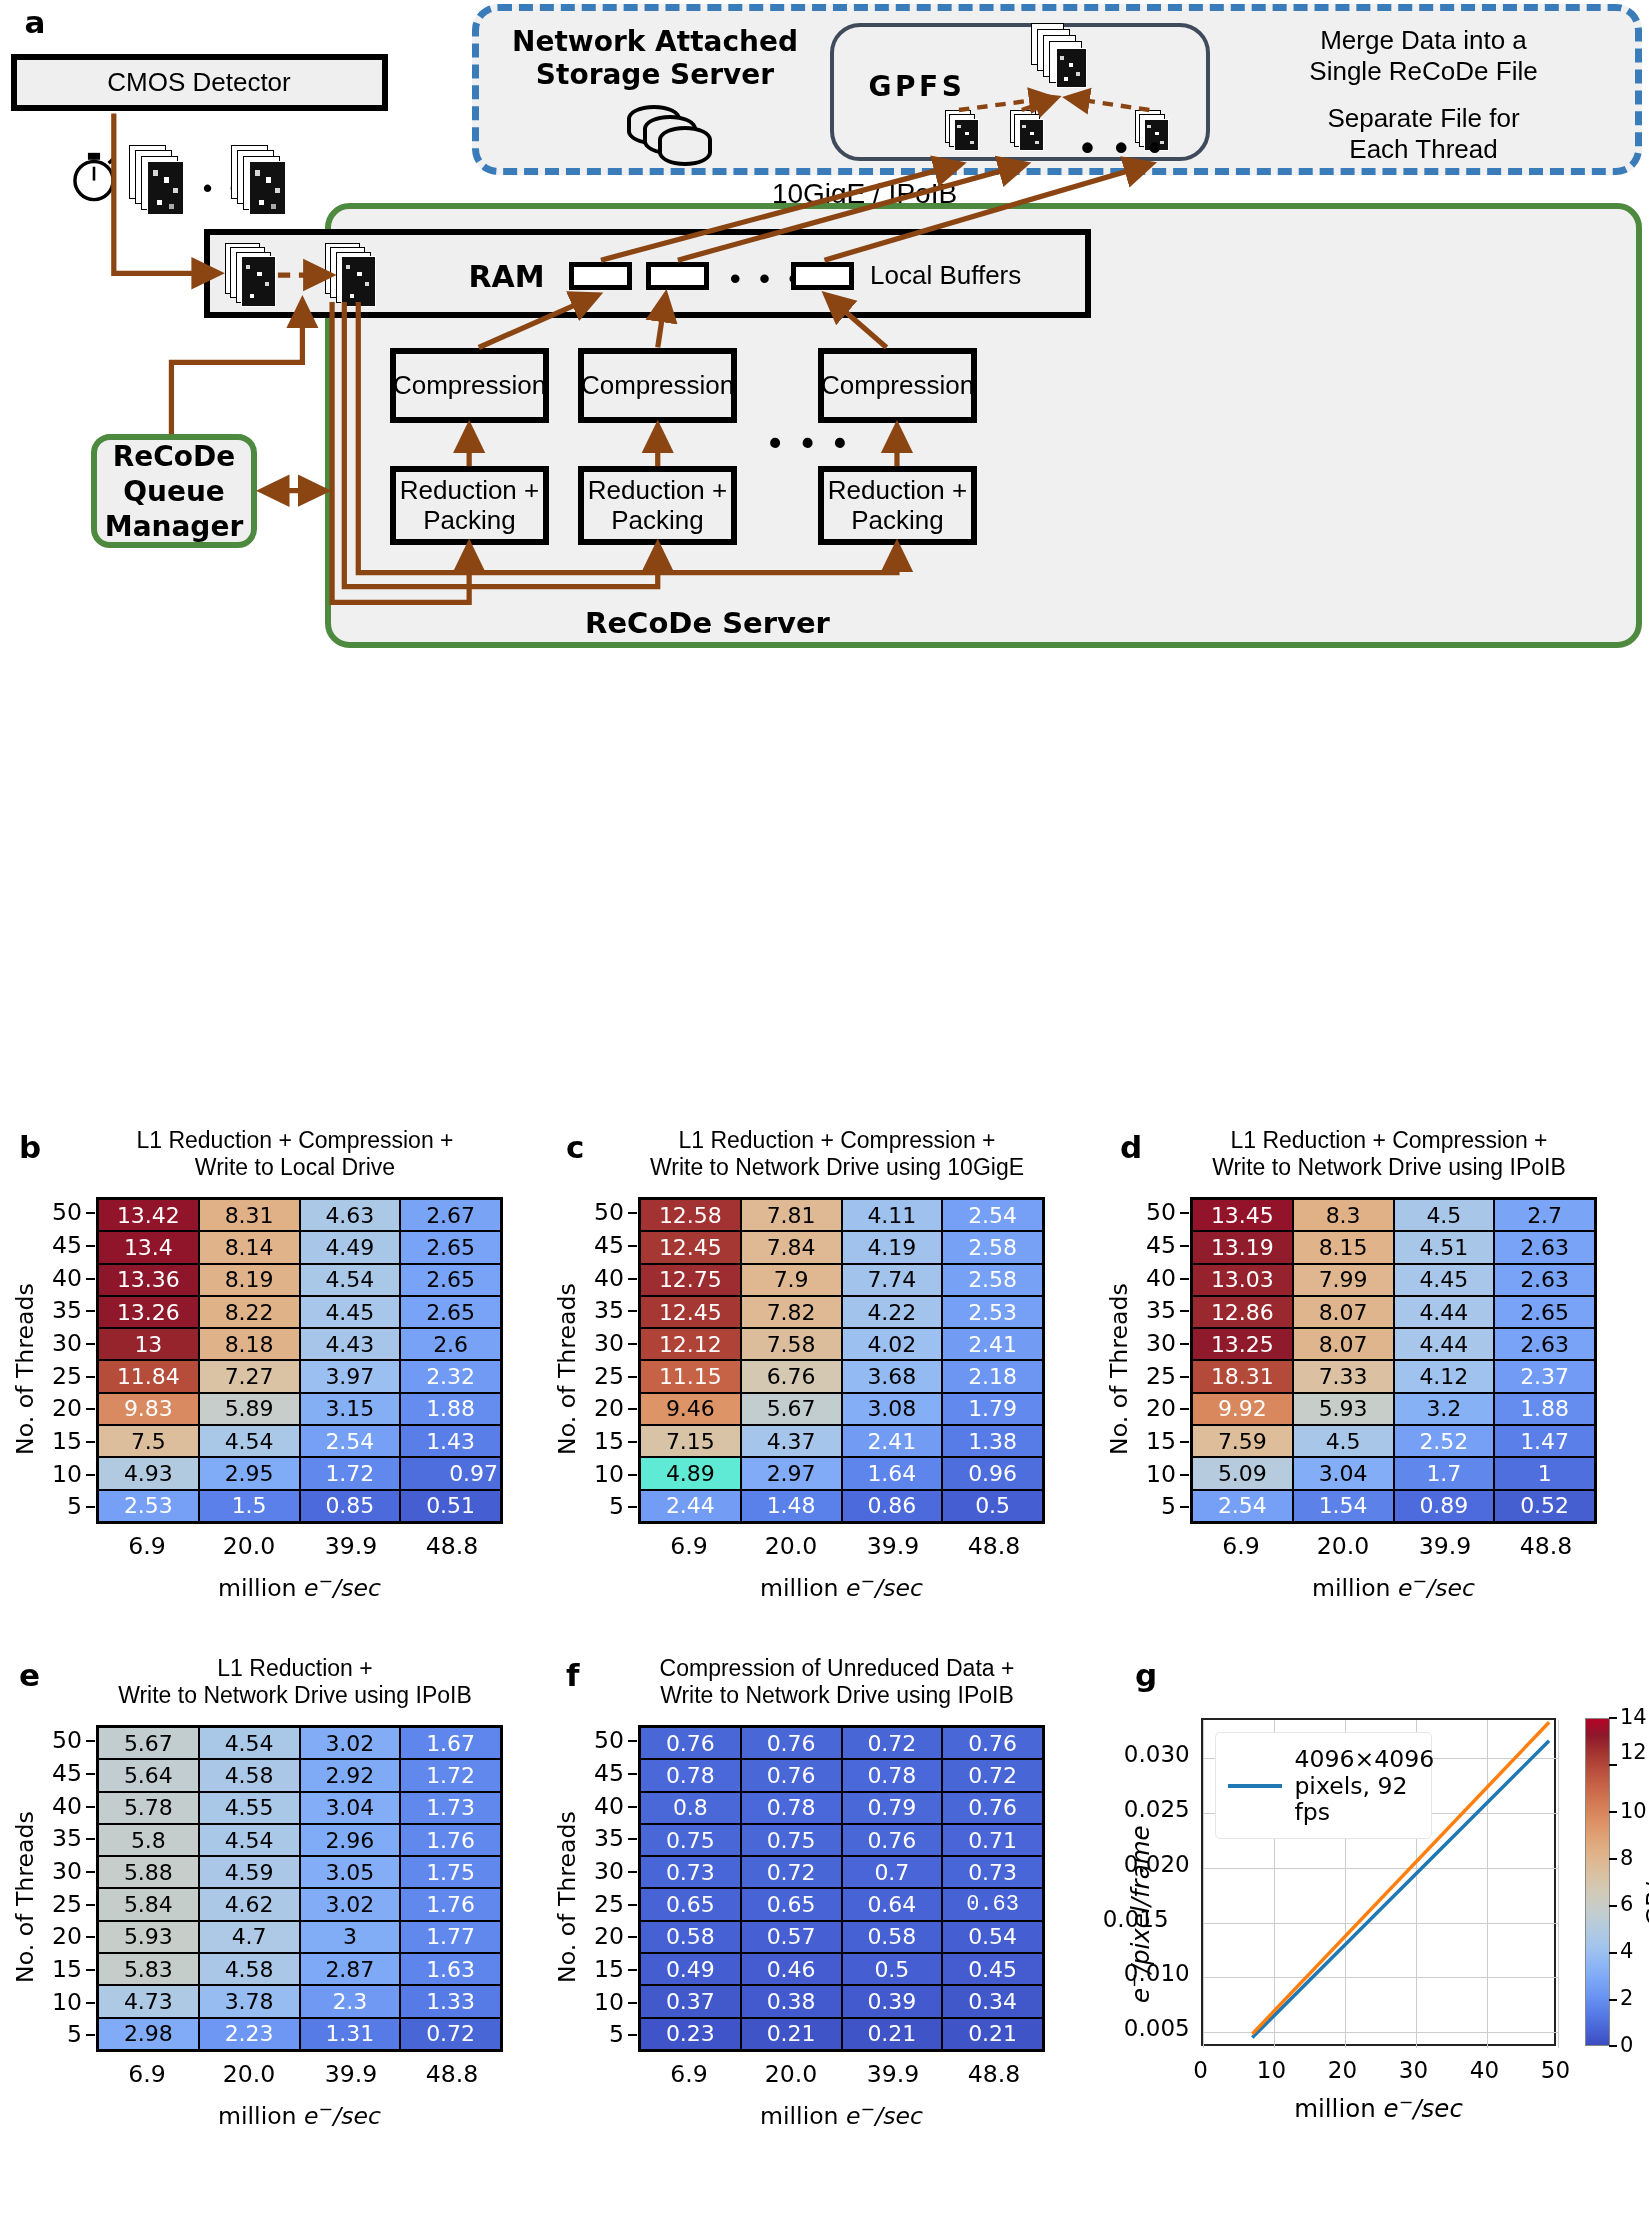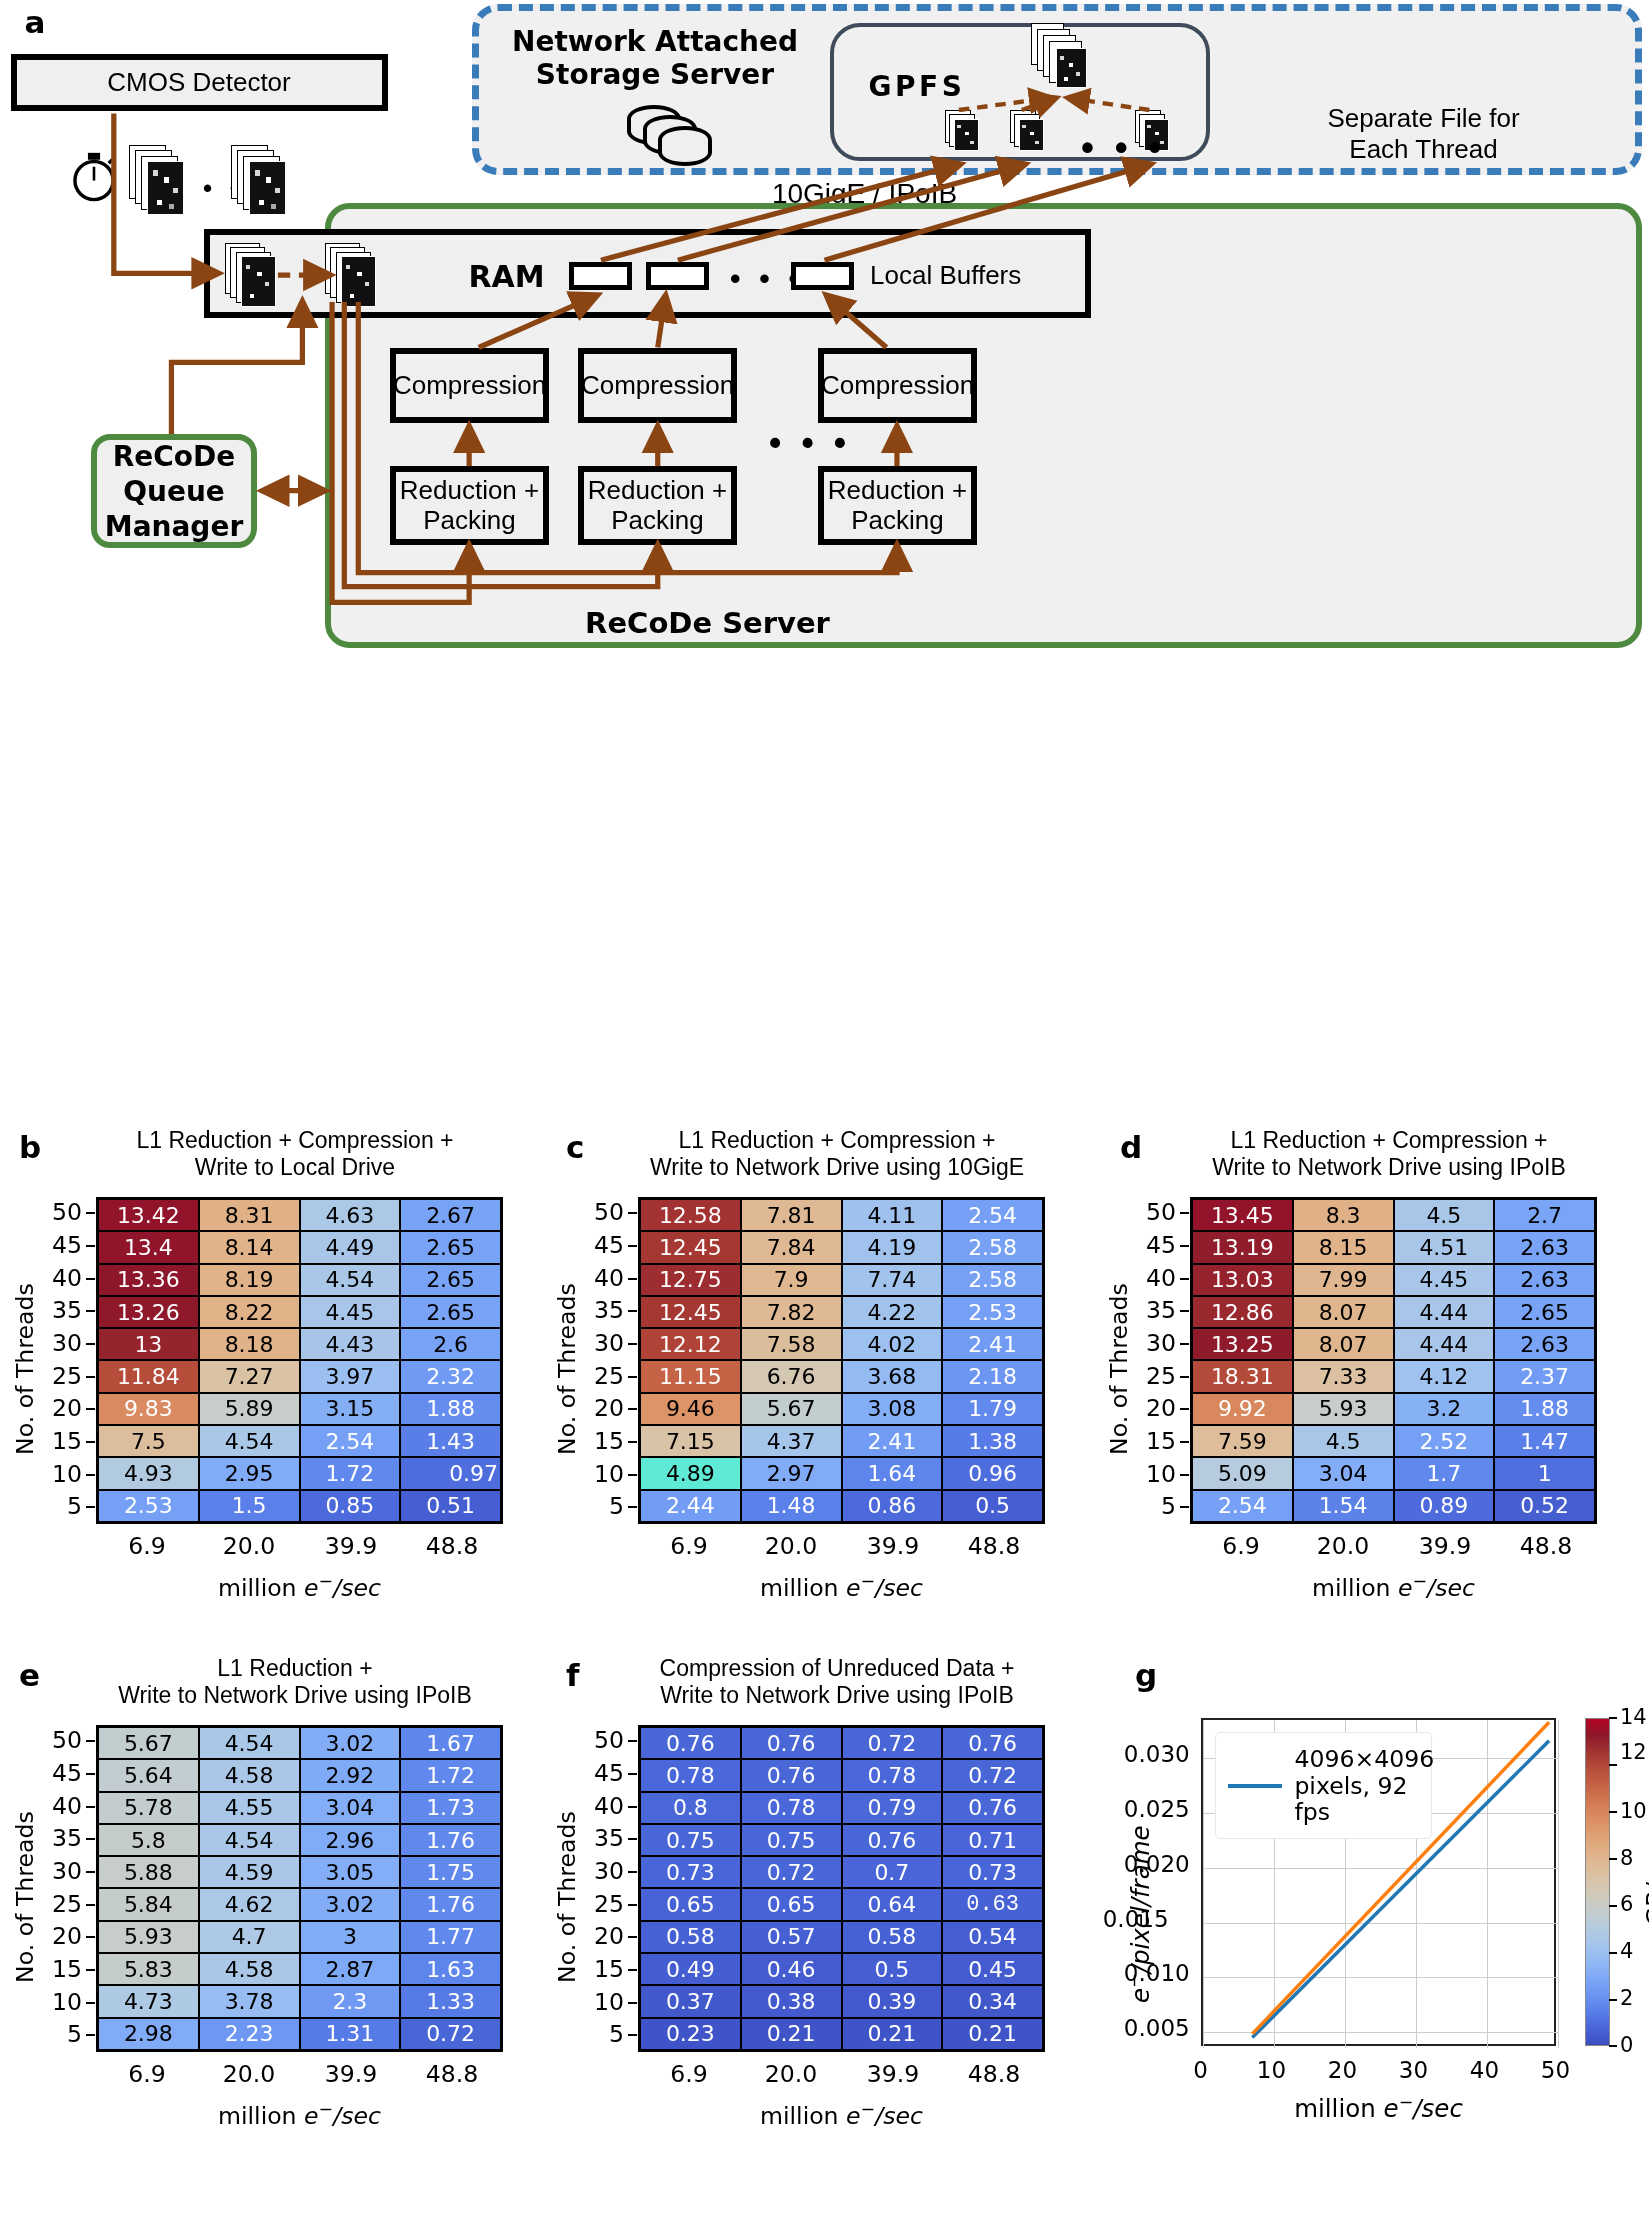--- a/index.html
+++ b/index.html
@@ -235,20 +235,24 @@
     <div class="sheet" style="left:0px; top:0px; width:26px; height:33px;"></div>
     <div class="sheet" style="left:4.4px; top:4.4px; width:26px; height:33px;"></div>
     <div class="front" style="left:8.7px; top:8.7px; width:25px; height:32px;">
       <i style="left:2.6px;top:5.2px;width:3.5px;height:3.5px;"></i>
       <i style="left:10.5px;top:12.2px;width:3.5px;height:3.5px;background:#fff;"></i>
       <i style="left:15.7px;top:21px;width:3.5px;height:3.5px;"></i>
     </div>
   </div>
   <div class="dots" style="left:1081px; top:129px;">• • •</div>
 
+  <div class="free-label" style="left:1240px; top:24.5px; width:367px; font-size:26px;">
+    <div>Merge Data into a</div>
+    <div>Single ReCoDe File</div>
+  </div>
   <div class="free-label" style="left:1240px; top:103px; width:367px; font-size:26px;">
     <div>Separate File for</div>
     <div>Each Thread</div>
   </div>
 
   <div class="free-label" style="left:716px; top:177px; width:297px; font-size:28px;">10GigE / IPoIB</div>
 
   <div class="watch" style="left:68px; top:144px; width:52px; height:61px;">
     <svg width="52" height="61" viewBox="0 0 60 70">
       <circle cx="30" cy="42" r="22" fill="#fff" stroke="#000" stroke-width="4"></circle>

